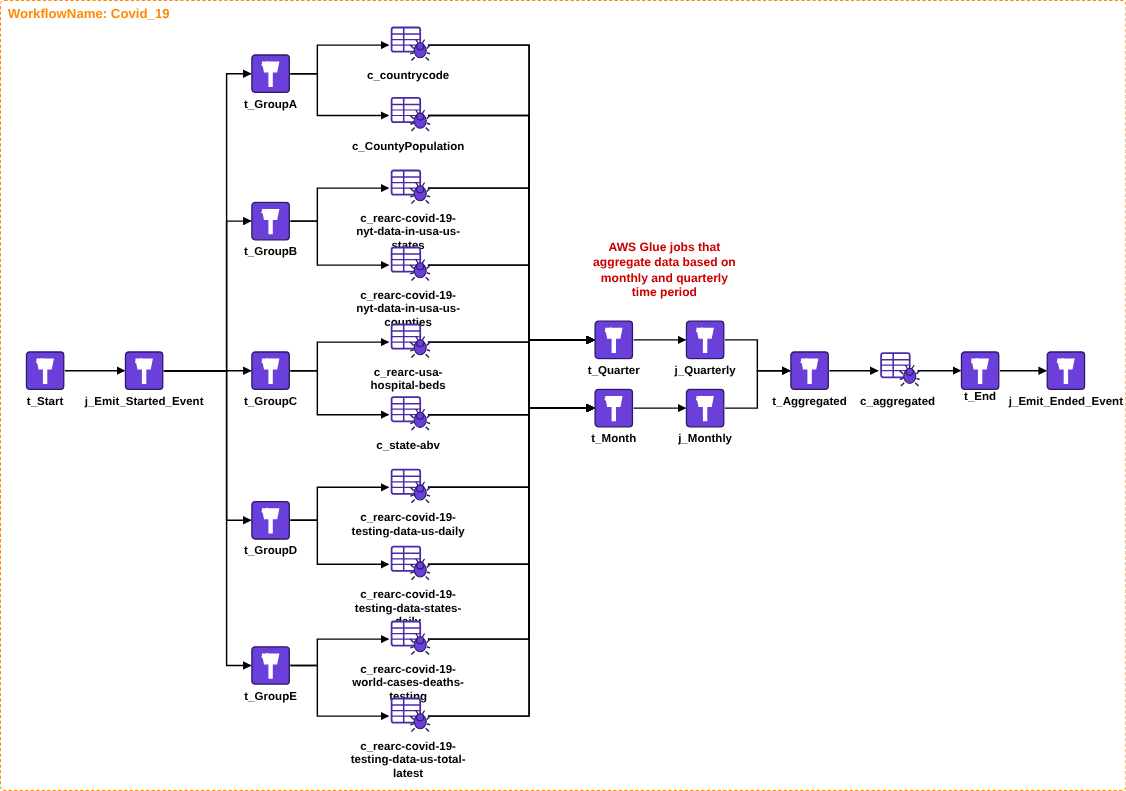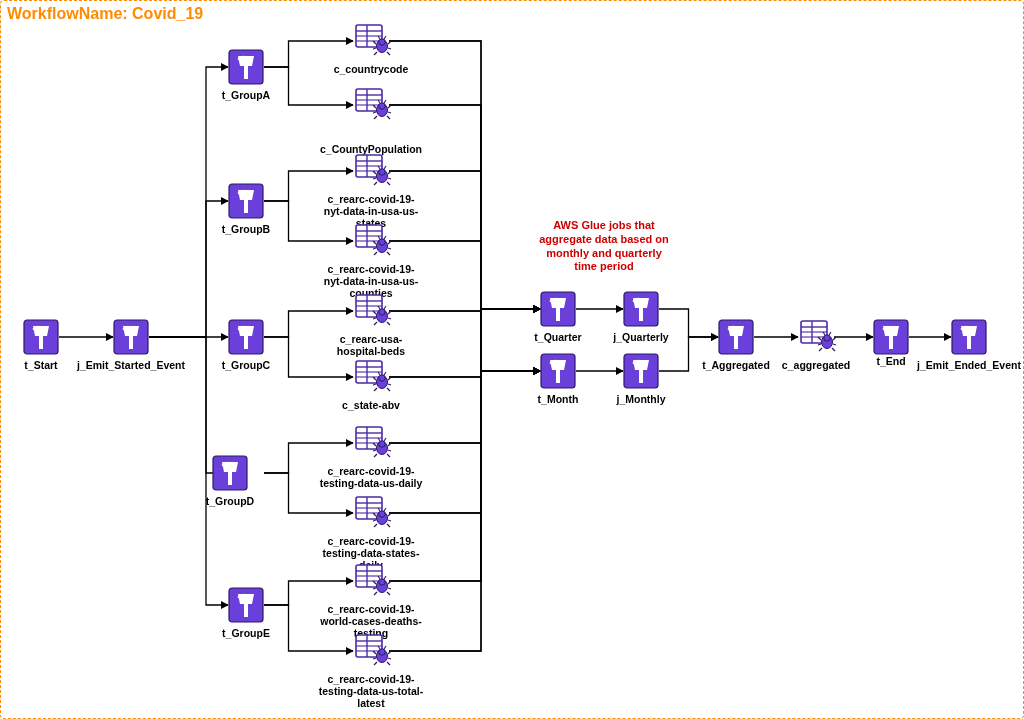--- a/index.html
+++ b/index.html
@@ -21,21 +21,21 @@
     left: 0;
     top: 0;
     width: 1024px;
     height: 719px;
     pointer-events: none;
   }
   .workflow-title {
     position: absolute;
     left: 6px;
     top: 4px;
-    font-size: 16px;
+    font-size: 12px;
     font-weight: bold;
     color: #ff8c00;
   }
   .annotation {
     position: absolute;
     font-size: 11px;
     font-weight: bold;
     color: #cc0000;
     text-align: center;
     line-height: 1.25;
@@ -178,21 +178,21 @@
           <svg width="36" height="36" viewBox="0 0 36 36">
     <rect x="1" y="1" width="34" height="34" rx="3" fill="#6b3fd9" stroke="#2b1a66" stroke-width="1.2"></rect>
     <path d="M10 7 L26 7 L24 17 L20 17 L20 30 L16 30 L16 17 L12 17 Z" fill="#fff"></path>
     <circle cx="11" cy="10" r="1.3" fill="#fff"></circle>
     <circle cx="15" cy="8" r="1.3" fill="#fff"></circle>
     <circle cx="19" cy="10" r="1.3" fill="#fff"></circle>
   </svg>
         </div>
         <div class="label" style="margin: 4px auto 0px;">t_GroupC</div>
       </div>
-      <div class="node" style="left: 164px; top: 454px; width: 130px;">
+      <div class="node" style="left: 180px; top: 454px; width: 130px;">
         <div class="icon">
           <svg width="36" height="36" viewBox="0 0 36 36">
     <rect x="1" y="1" width="34" height="34" rx="3" fill="#6b3fd9" stroke="#2b1a66" stroke-width="1.2"></rect>
     <path d="M10 7 L26 7 L24 17 L20 17 L20 30 L16 30 L16 17 L12 17 Z" fill="#fff"></path>
     <circle cx="11" cy="10" r="1.3" fill="#fff"></circle>
     <circle cx="15" cy="8" r="1.3" fill="#fff"></circle>
     <circle cx="19" cy="10" r="1.3" fill="#fff"></circle>
   </svg>
         </div>
         <div class="label" style="margin: 4px auto 0px;">t_GroupD</div>
@@ -248,21 +248,21 @@
       <line x1="1" y1="11" x2="-2" y2="12" stroke="#2b1a66" stroke-width="1.3"></line>
       <line x1="2" y1="15" x2="-1" y2="18" stroke="#2b1a66" stroke-width="1.3"></line>
       <line x1="13" y1="7" x2="16" y2="4" stroke="#2b1a66" stroke-width="1.3"></line>
       <line x1="13" y1="11" x2="16" y2="12" stroke="#2b1a66" stroke-width="1.3"></line>
       <line x1="12" y1="15" x2="15" y2="18" stroke="#2b1a66" stroke-width="1.3"></line>
       <line x1="5" y1="2" x2="3" y2="-1" stroke="#2b1a66" stroke-width="1.1"></line>
       <line x1="9" y1="2" x2="11" y2="-1" stroke="#2b1a66" stroke-width="1.1"></line>
     </g>
   </svg>
         </div>
-        <div class="label" style="margin: 20px auto 0px;">c_CountyPopulation</div>
+        <div class="label" style="margin: 4px auto 0px;">c_CountyPopulation</div>
       </div>
       <div class="node" style="left: 305px; top: 152px; width: 130px;">
         <div class="icon">
           <svg width="40" height="34" viewBox="0 0 40 34">
     <rect x="3" y="2" width="26" height="22" rx="2" fill="#fff" stroke="#4b2aa8" stroke-width="1.6"></rect>
     <line x1="3" y1="8" x2="29" y2="8" stroke="#4b2aa8" stroke-width="1.4"></line>
     <line x1="14" y1="2" x2="14" y2="24" stroke="#4b2aa8" stroke-width="1.4"></line>
     <line x1="3" y1="13" x2="29" y2="13" stroke="#4b2aa8" stroke-width="1.1"></line>
     <line x1="3" y1="18" x2="29" y2="18" stroke="#4b2aa8" stroke-width="1.1"></line>
     <g transform="translate(22,14)">

